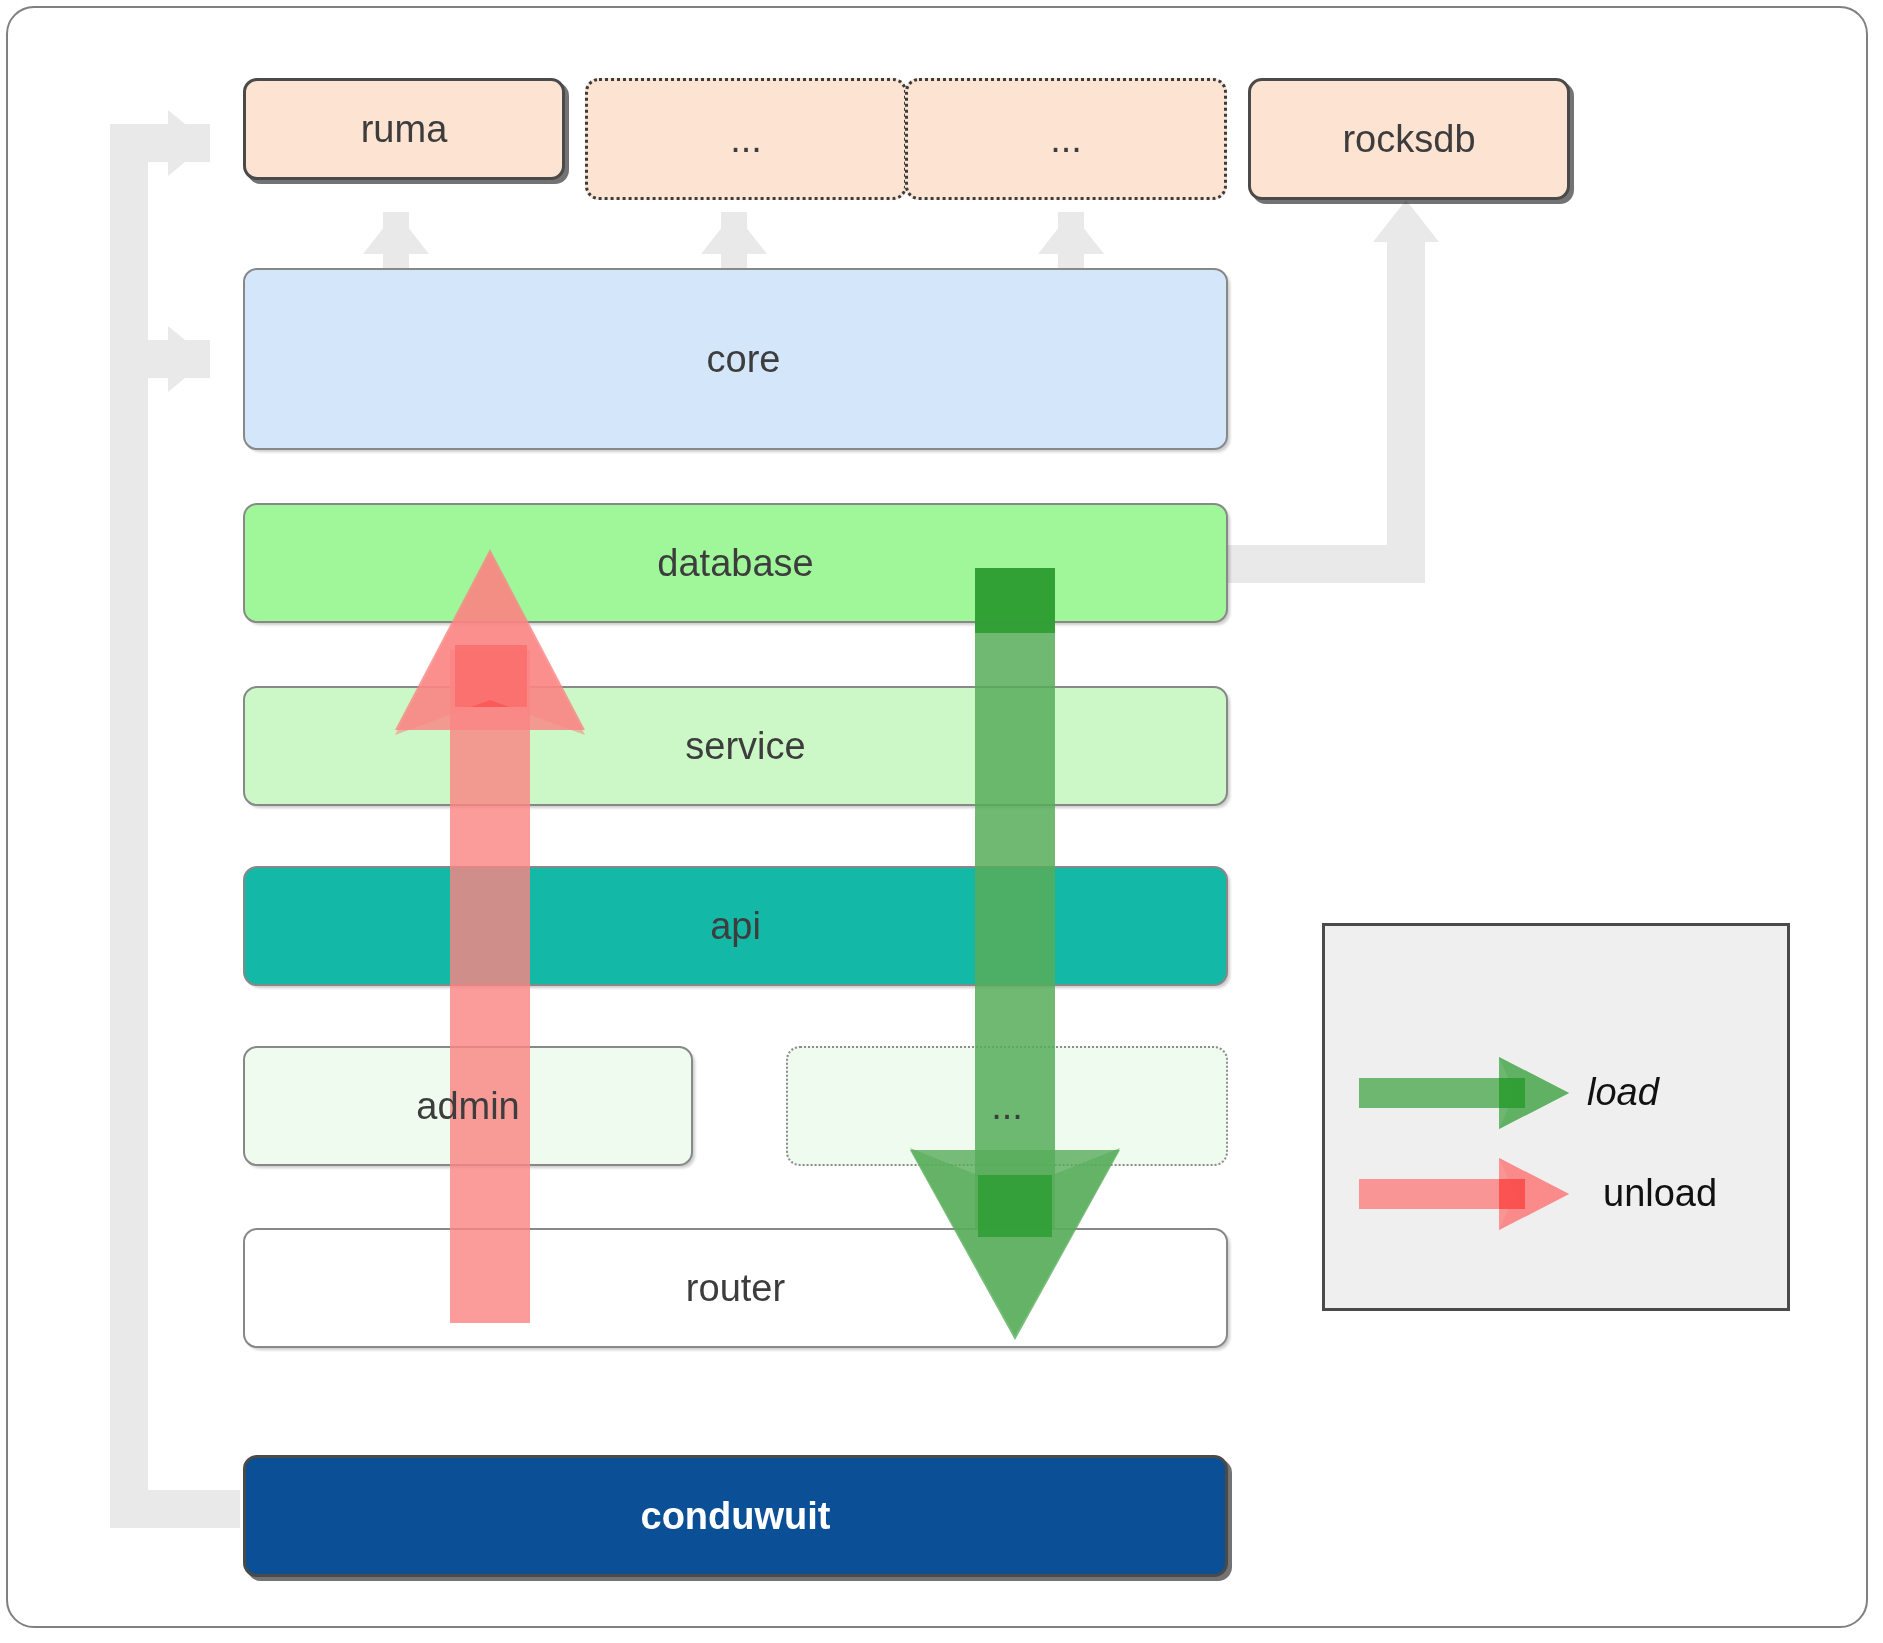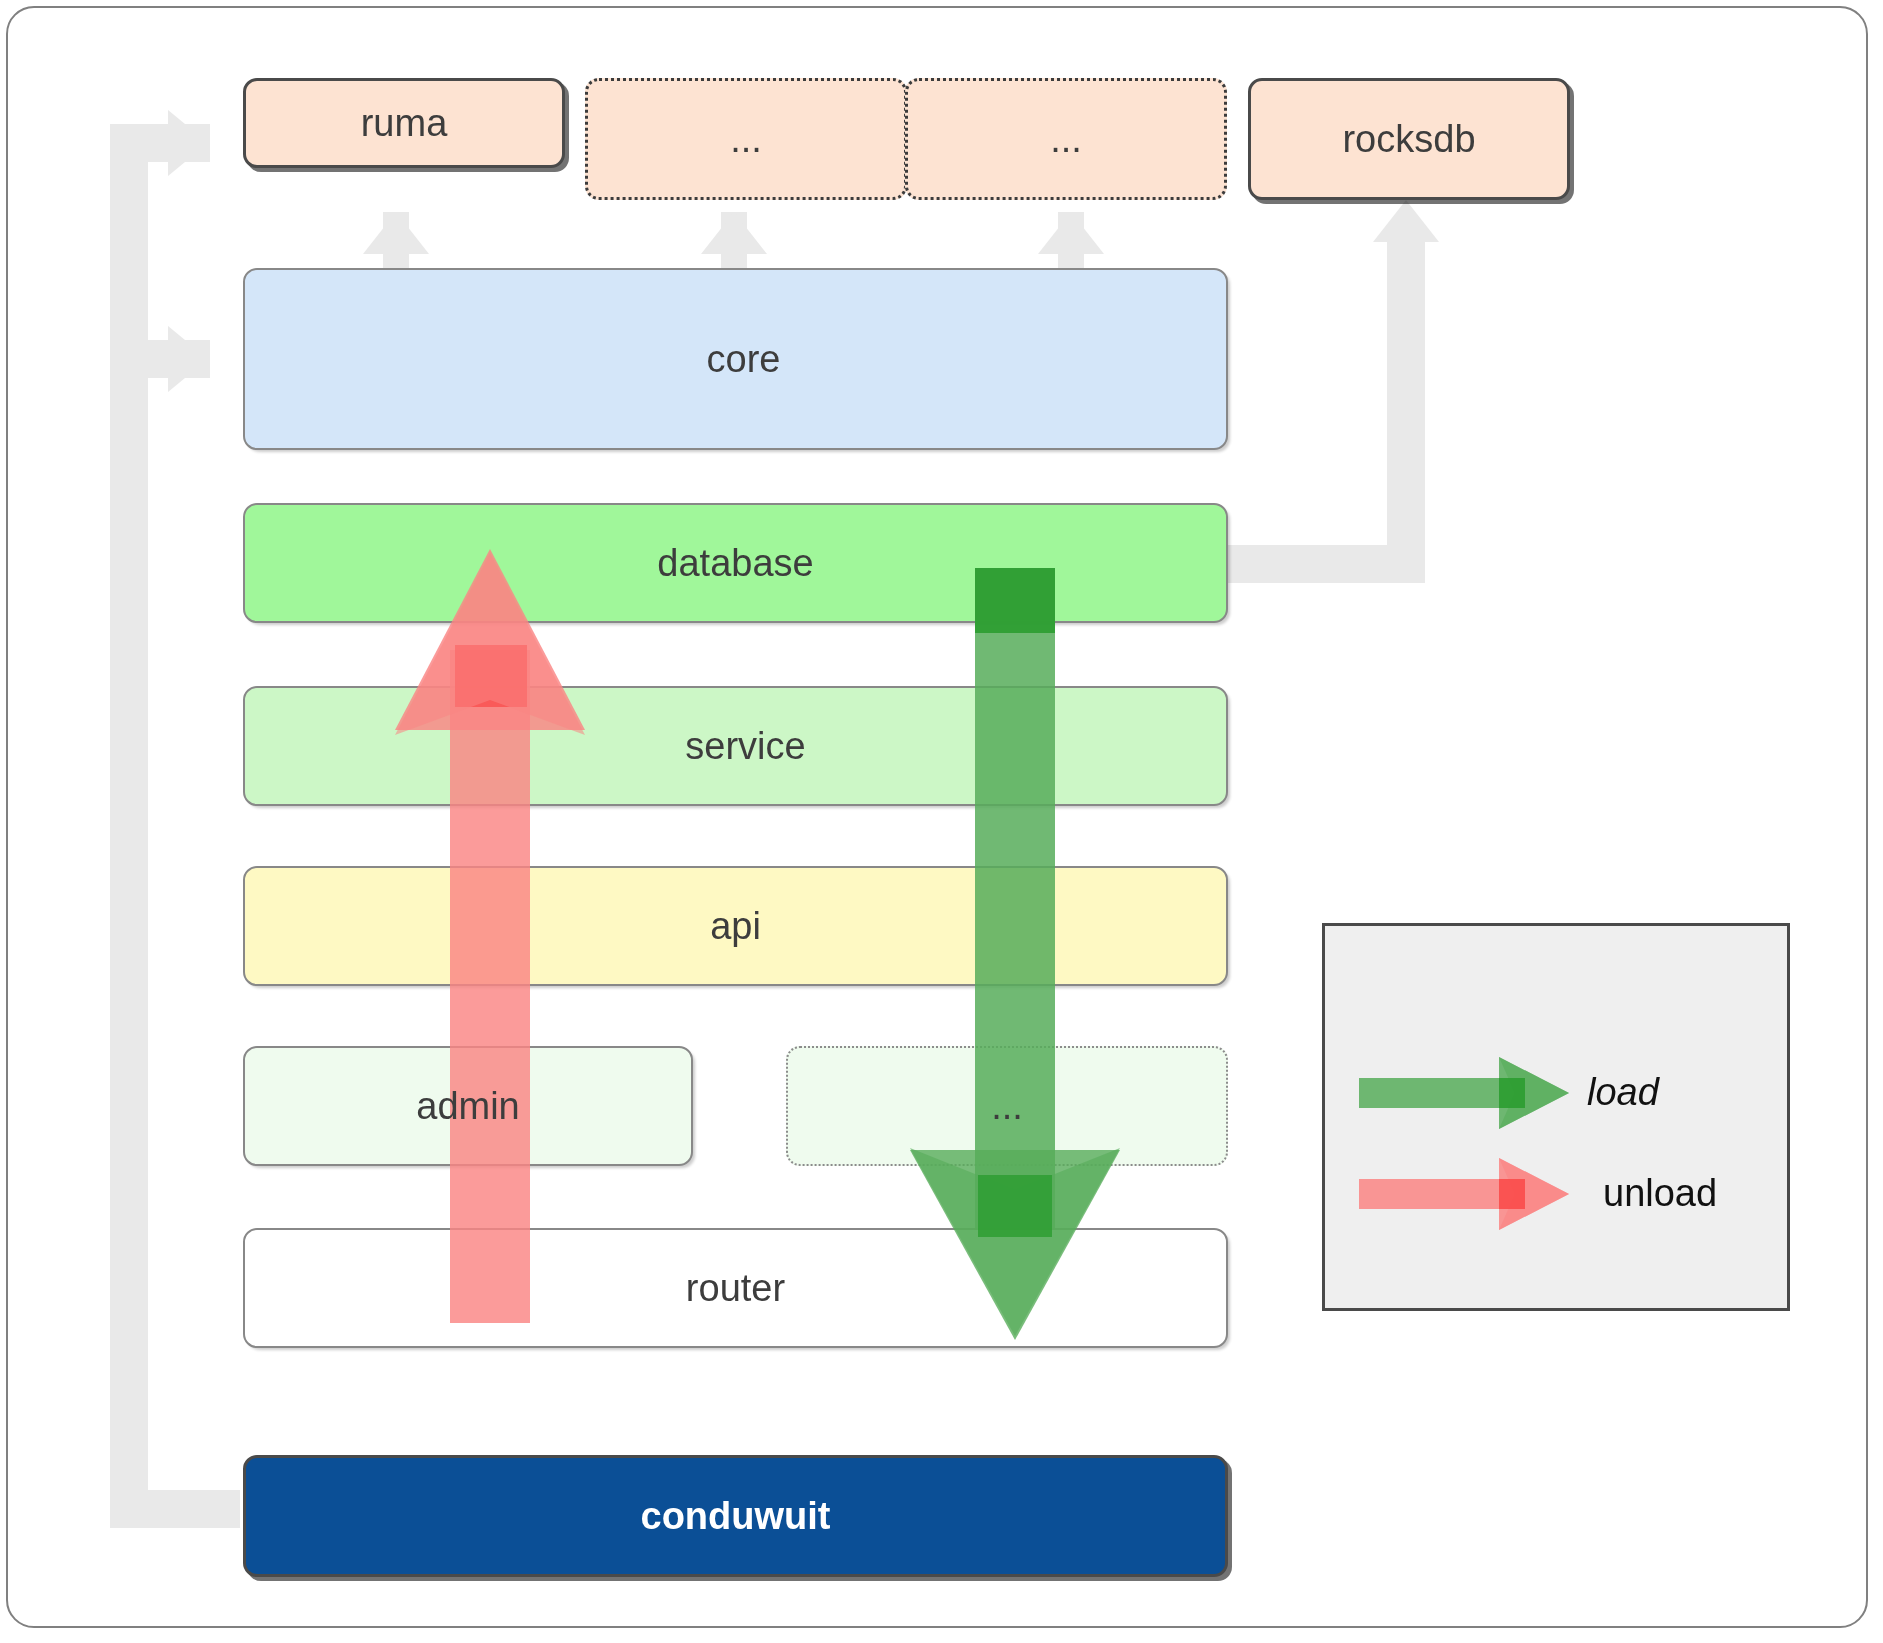--- a/index.html
+++ b/index.html
@@ -118,21 +118,21 @@
   <div class="gconn" style="left:721px; top:212px; width:26px; height:62px;"></div>
   <div class="garrow garrow-up" style="left:701px; top:212px;"></div>
 
   <div class="gconn" style="left:1058px; top:212px; width:26px; height:62px;"></div>
   <div class="garrow garrow-up" style="left:1038px; top:212px;"></div>
 
   <div class="gconn" style="left:1226px; top:545px; width:180px; height:38px; border-radius:0 18px 18px 0;"></div>
   <div class="gconn" style="left:1387px; top:242px; width:38px; height:341px;"></div>
   <div class="garrow garrow-up" style="left:1373px; top:200px;"></div>
 
-  <div class="node b-solid-dark shadow-hard" style="left:243px; top:78px; width:322px; height:90px; background:#FDE3D2;">
+  <div class="node b-solid-dark shadow-hard" style="left:243px; top:78px; width:322px; height:102px; background:#FDE3D2;">
     <span class="label">ruma</span>
   </div>
 
   <div class="node b-dotted-dark" style="left:585px; top:78px; width:322px; height:122px; background:#FDE3D2;">
     <span class="label">...</span>
   </div>
 
   <div class="node b-dotted-dark" style="left:905px; top:78px; width:322px; height:122px; background:#FDE3D2;">
     <span class="label">...</span>
   </div>
@@ -146,21 +146,21 @@
   </div>
 
   <div class="node b-solid-gray shadow-soft" style="left:243px; top:503px; width:985px; height:120px; background:#A0F79A;text-align:center;">
     <span class="label">database</span>
   </div>
 
   <div class="node b-solid-gray shadow-soft" style="left:243px; top:686px; width:985px; height:120px; background:#CCF7C6;padding-left:20px;">
     <span class="label">service</span>
   </div>
 
-  <div class="node b-solid-gray shadow-soft" style="left:243px; top:866px; width:985px; height:120px; background:#fef9c3;">
+  <div class="node b-solid-gray shadow-soft" style="left:243px; top:866px; width:985px; height:120px; background:#14b8a6;">
     <span class="label">api</span>
   </div>
 
   <div class="node b-solid-gray shadow-soft" style="left:243px; top:1046px; width:450px; height:120px; background:#EFFBEE;">
     <span class="label">admin</span>
   </div>
 
   <div class="node b-dotted-gray" style="left:786px; top:1046px; width:442px; height:120px; background:#EFFBEE;">
     <span class="label">...</span>
   </div>

